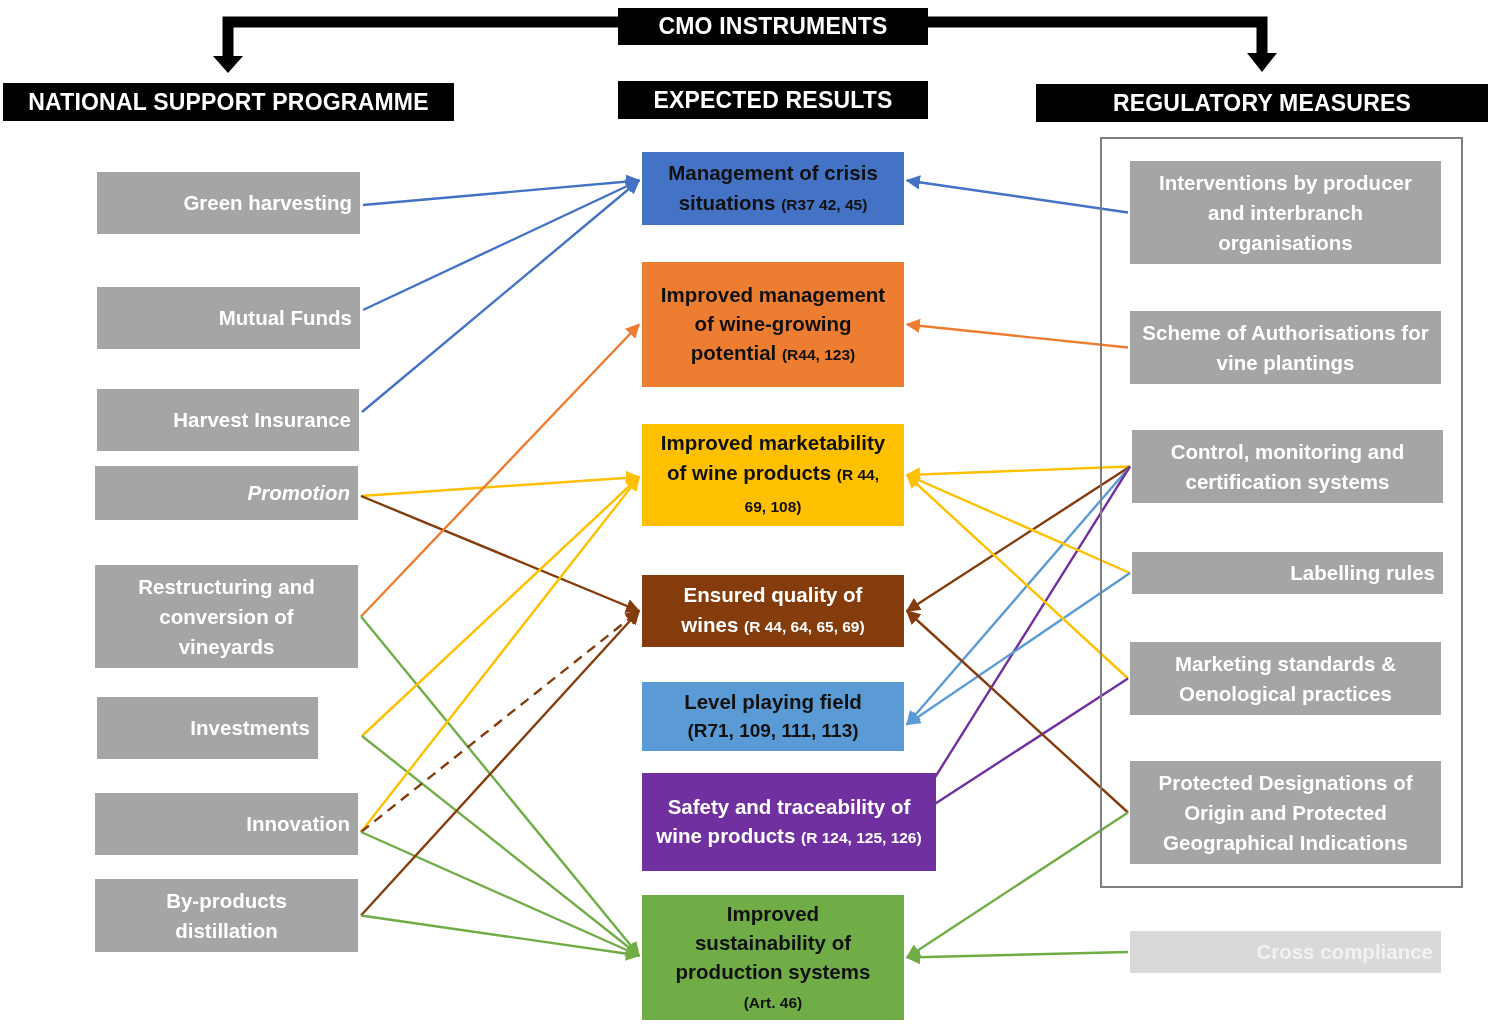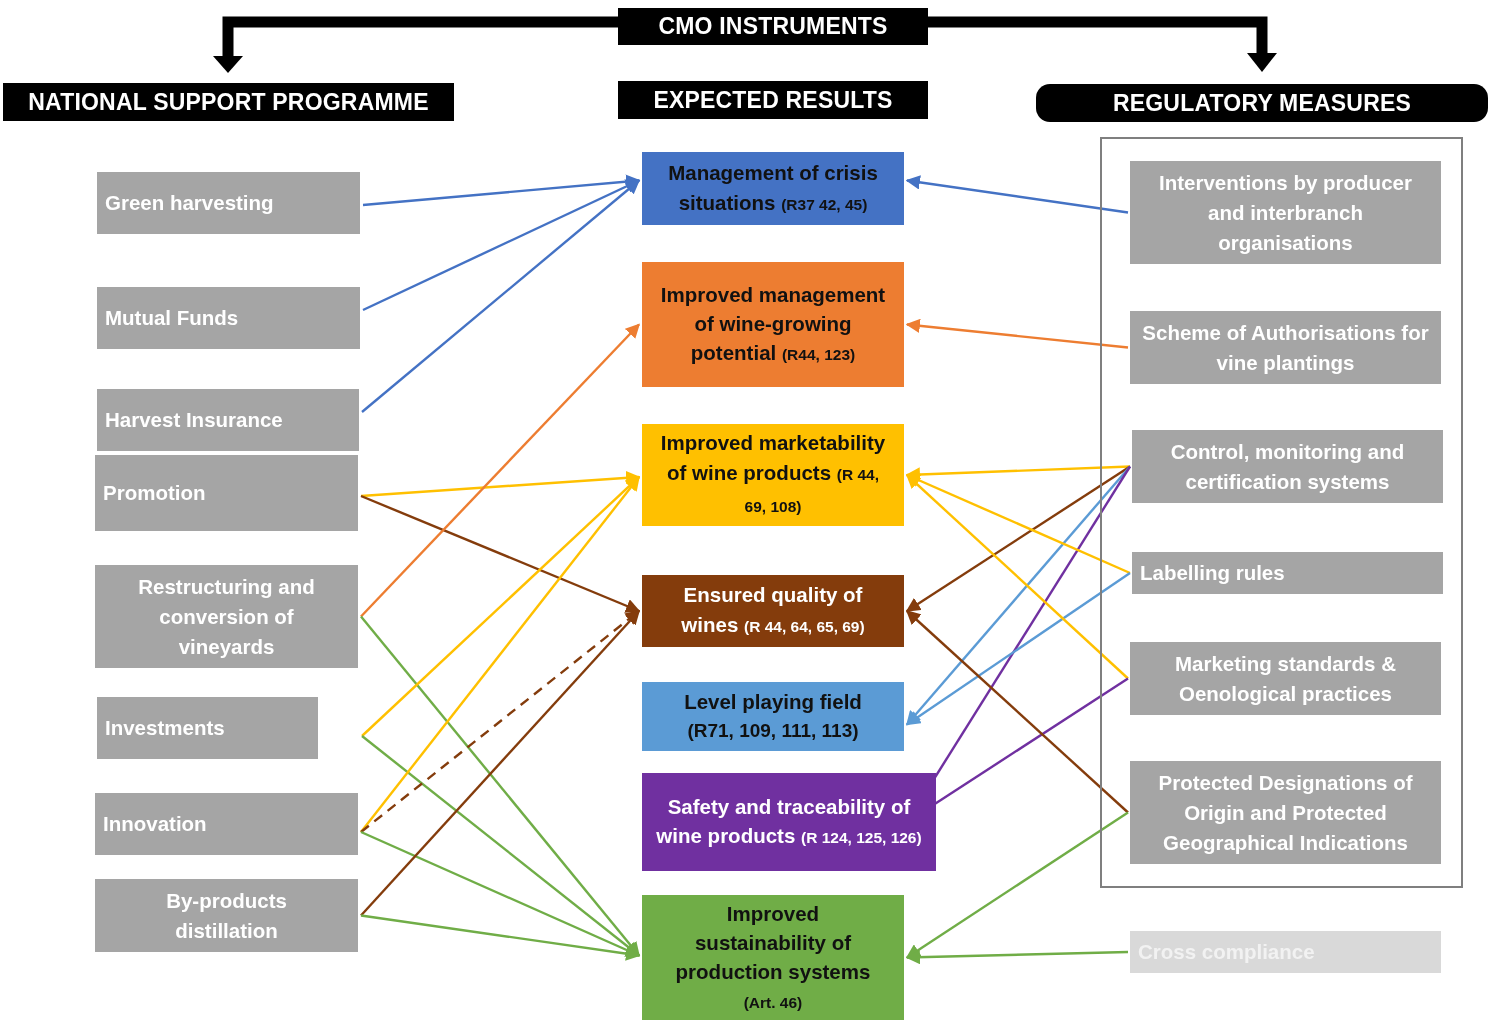--- a/index.html
+++ b/index.html
@@ -2,21 +2,21 @@
 <html><head>
 <meta charset="utf-8">
 <style>
   html, body { margin: 0; padding: 0; background: #ffffff; }
   body { width: 1491px; height: 1026px; position: relative; overflow: hidden;
          font-family: "Liberation Sans", "DejaVu Sans", sans-serif; }
   #diagram { position: absolute; left: 0; top: 0; width: 1491px; height: 1026px; }
   .hdr { position: absolute; background: #000; color: #fff; font-weight: bold;
          display: flex; align-items: center; justify-content: center;
          font-size: 23px; letter-spacing: 0.2px; box-sizing: border-box; }
-  .box { position: absolute; display: flex; align-items: center; justify-content: flex-start;
+  .box { position: absolute; display: flex; align-items: center; justify-content: flex-end;
          text-align: center; font-weight: bold; box-sizing: border-box; padding: 4px 8px;
          line-height: 30px; font-size: 20.5px; }
   .gray { background: #a5a5a5; color: #ffffff; }
   .lightgray { background: #d9d9d9; color: #f2f2f2; }
   .res { color: #111; }
   .res .ref { font-size: 15.5px; }
   .group-frame { position: absolute; border: 2px solid #7f7f7f; box-sizing: border-box; }
   svg { position: absolute; left: 0; top: 0; }
 </style>
 </head>
@@ -88,36 +88,36 @@
 
   <div class="hdr" style="left:618px; top:8px; width:310px; height:37px;">
     <span>CMO INSTRUMENTS</span>
   </div>
   <div class="hdr" style="left:3px; top:83px; width:451px; height:38px;">
     <span>NATIONAL SUPPORT PROGRAMME</span>
   </div>
   <div class="hdr" style="left:618px; top:81px; width:310px; height:38px;">
     <span>EXPECTED RESULTS</span>
   </div>
-  <div class="hdr" style="left:1036px; top:84px; width:452px; height:38px;border-radius:14px;">
+  <div class="hdr" style="left:1036px; top:84px; width:452px; height:38px;">
     <span>REGULATORY MEASURES</span>
   </div>
 
   <div class="group-frame" style="left:1100px; top:137px; width:363px; height:751px;"></div>
 
   <div class="box gray" id="n-green_harvesting" style="left:97px; top:172px; width:263px; height:62px;">
     <span>Green harvesting</span>
   </div>
   <div class="box gray" id="n-mutual_funds" style="left:97px; top:287px; width:263px; height:62px;">
     <span>Mutual Funds</span>
   </div>
   <div class="box gray" id="n-harvest_insurance" style="left:97px; top:389px; width:262px; height:62px;">
     <span>Harvest Insurance</span>
   </div>
-  <div class="box gray" id="n-promotion" style="left:95px; top:455px; width:263px; height:76px;">
+  <div class="box gray" id="n-promotion" style="left:95px; top:466px; width:263px; height:54px;font-style:italic;">
     <span>Promotion</span>
   </div>
   <div class="box gray" id="n-restructuring" style="left:95px; top:565px; width:263px; height:103px; padding:4px 30px;">
     <span>Restructuring and conversion of vineyards</span>
   </div>
   <div class="box gray" id="n-investments" style="left:97px; top:697px; width:221px; height:62px;">
     <span>Investments</span>
   </div>
   <div class="box gray" id="n-innovation" style="left:95px; top:793px; width:263px; height:62px;">
     <span>Innovation</span>

